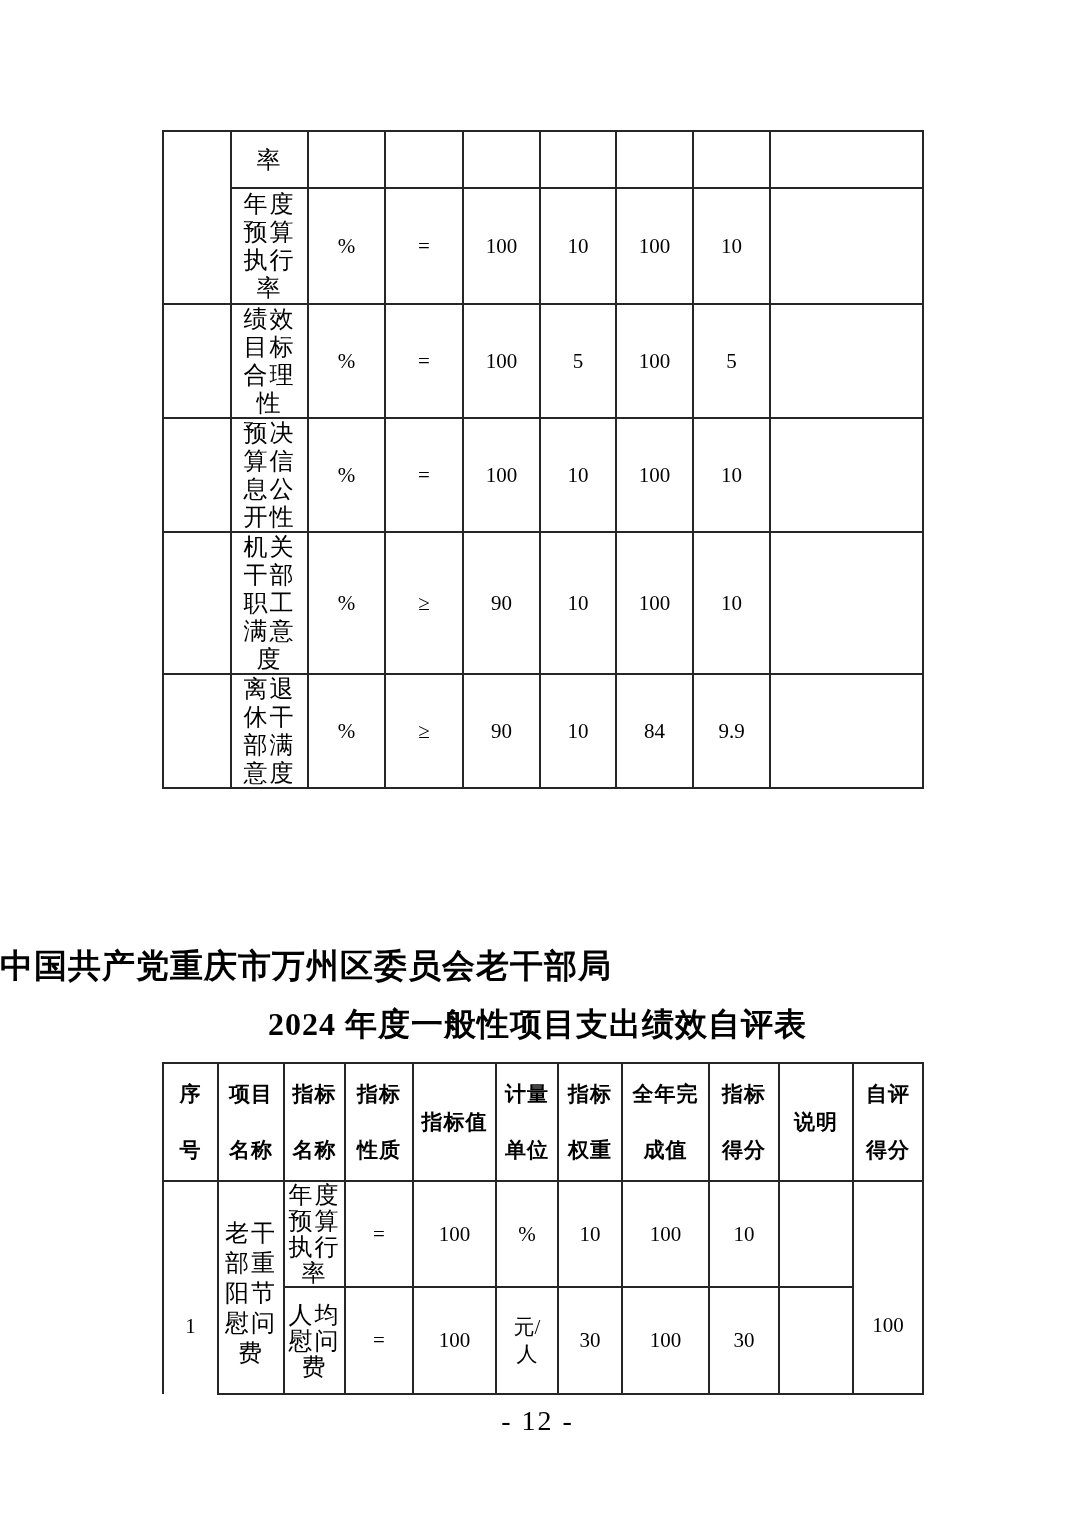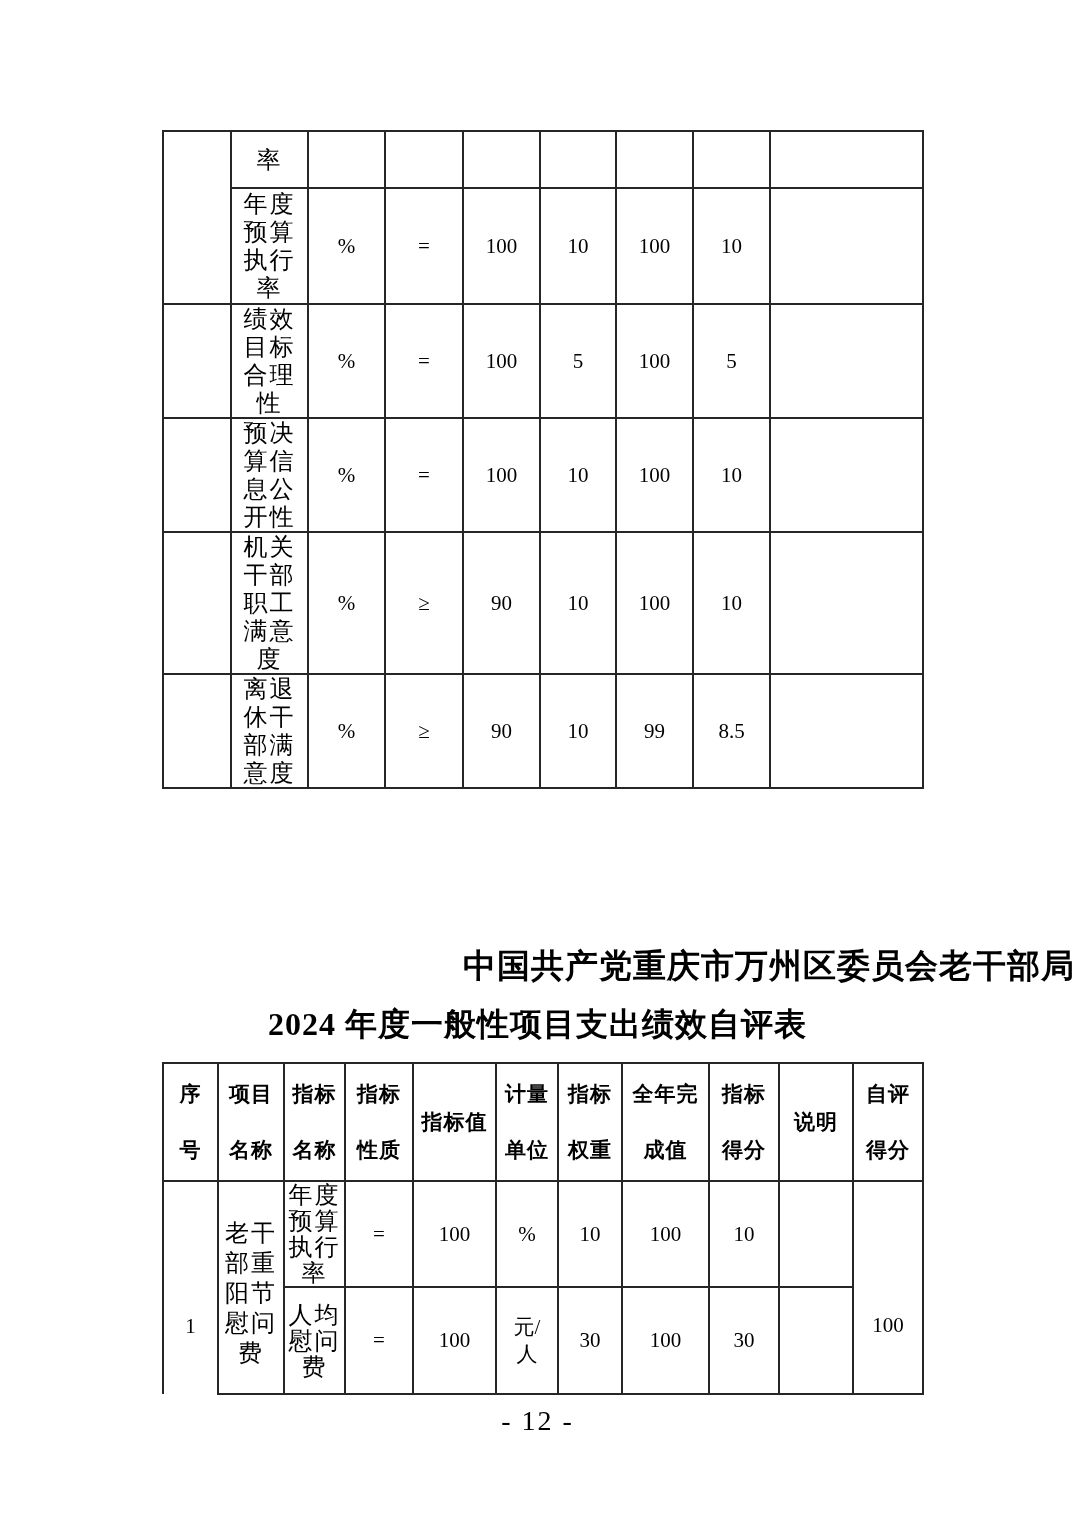--- a/index.html
+++ b/index.html
@@ -16,21 +16,21 @@
   .zh1{font-size:24px;letter-spacing:2px;}
   
   .num{font-size:21px;white-space:pre-line;line-height:27px;}
   
   .th2{font-family:"Liberation Sans","DejaVu Sans",sans-serif;font-weight:bold;
        font-size:21px;line-height:56px;white-space:pre-line;letter-spacing:1px;}
   
   .pushed{padding-top:76px;}
   .proj{padding-top:10px;line-height:30px;}
   .no-bottom{border-bottom:none;}
-  .title1{top:944px;left:0;width:1075px;text-align:right;
+  .title1{top:944px;left:0;width:1075px;text-align:left;
           font-size:33px;font-weight:bold;letter-spacing:1px;line-height:44px;}
   .title2{top:1002px;left:0;width:1075px;text-align:center;
           font-size:32px;font-weight:bold;letter-spacing:1px;line-height:44px;}
   .pageno{top:1405px;left:0;width:1075px;text-align:center;font-size:28px;letter-spacing:2px;}
   .t2name{font-size:24px;line-height:26px;letter-spacing:2px;white-space:pre-line;}
 </style>
 </head>
 <body>
 
 <table class="abs" style="left:162px;top:130px;width:760px;">
@@ -116,22 +116,22 @@
   <tr style="height:113px">
     <td></td>
     <td class="zh">离退
 休干
 部满
 意度</td>
     <td class="num">%</td>
     <td class="num">≥</td>
     <td class="num">90</td>
     <td class="num">10</td>
-    <td class="num">99</td>
-    <td class="num">8.5</td>
+    <td class="num">84</td>
+    <td class="num">9.9</td>
     <td></td>
   </tr>
 </tbody>
   </table>
 
 <div class="abs title1">中国共产党重庆市万州区委员会老干部局</div>
 <div class="abs title2">2024 年度一般性项目支出绩效自评表</div>
 
 <table class="abs" style="left:162px;top:1062px;width:760px;">
   <colgroup>

